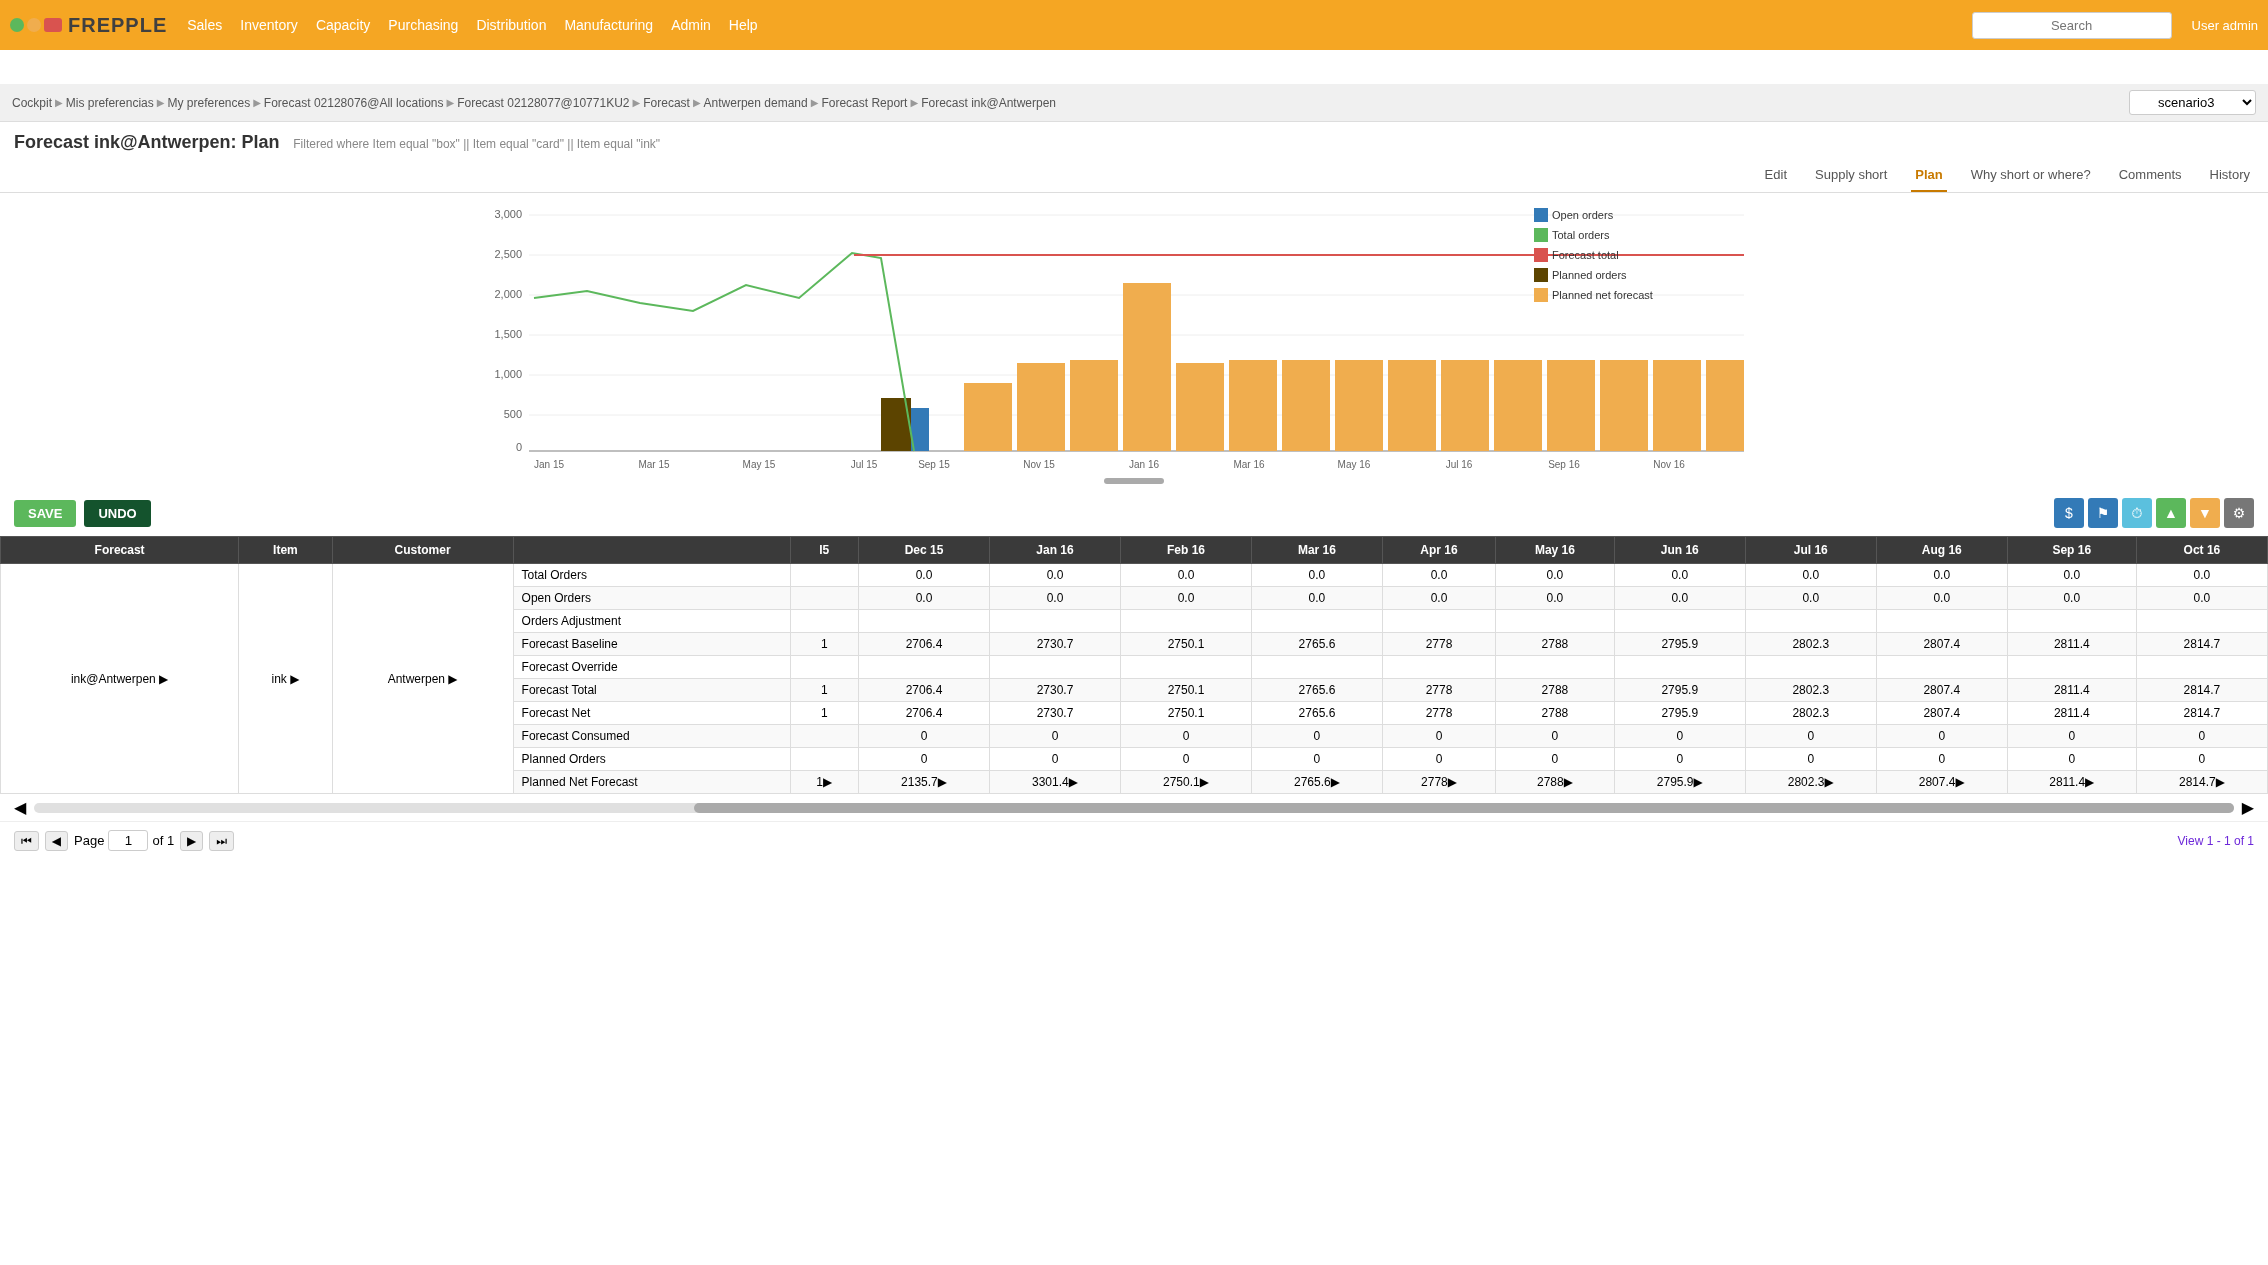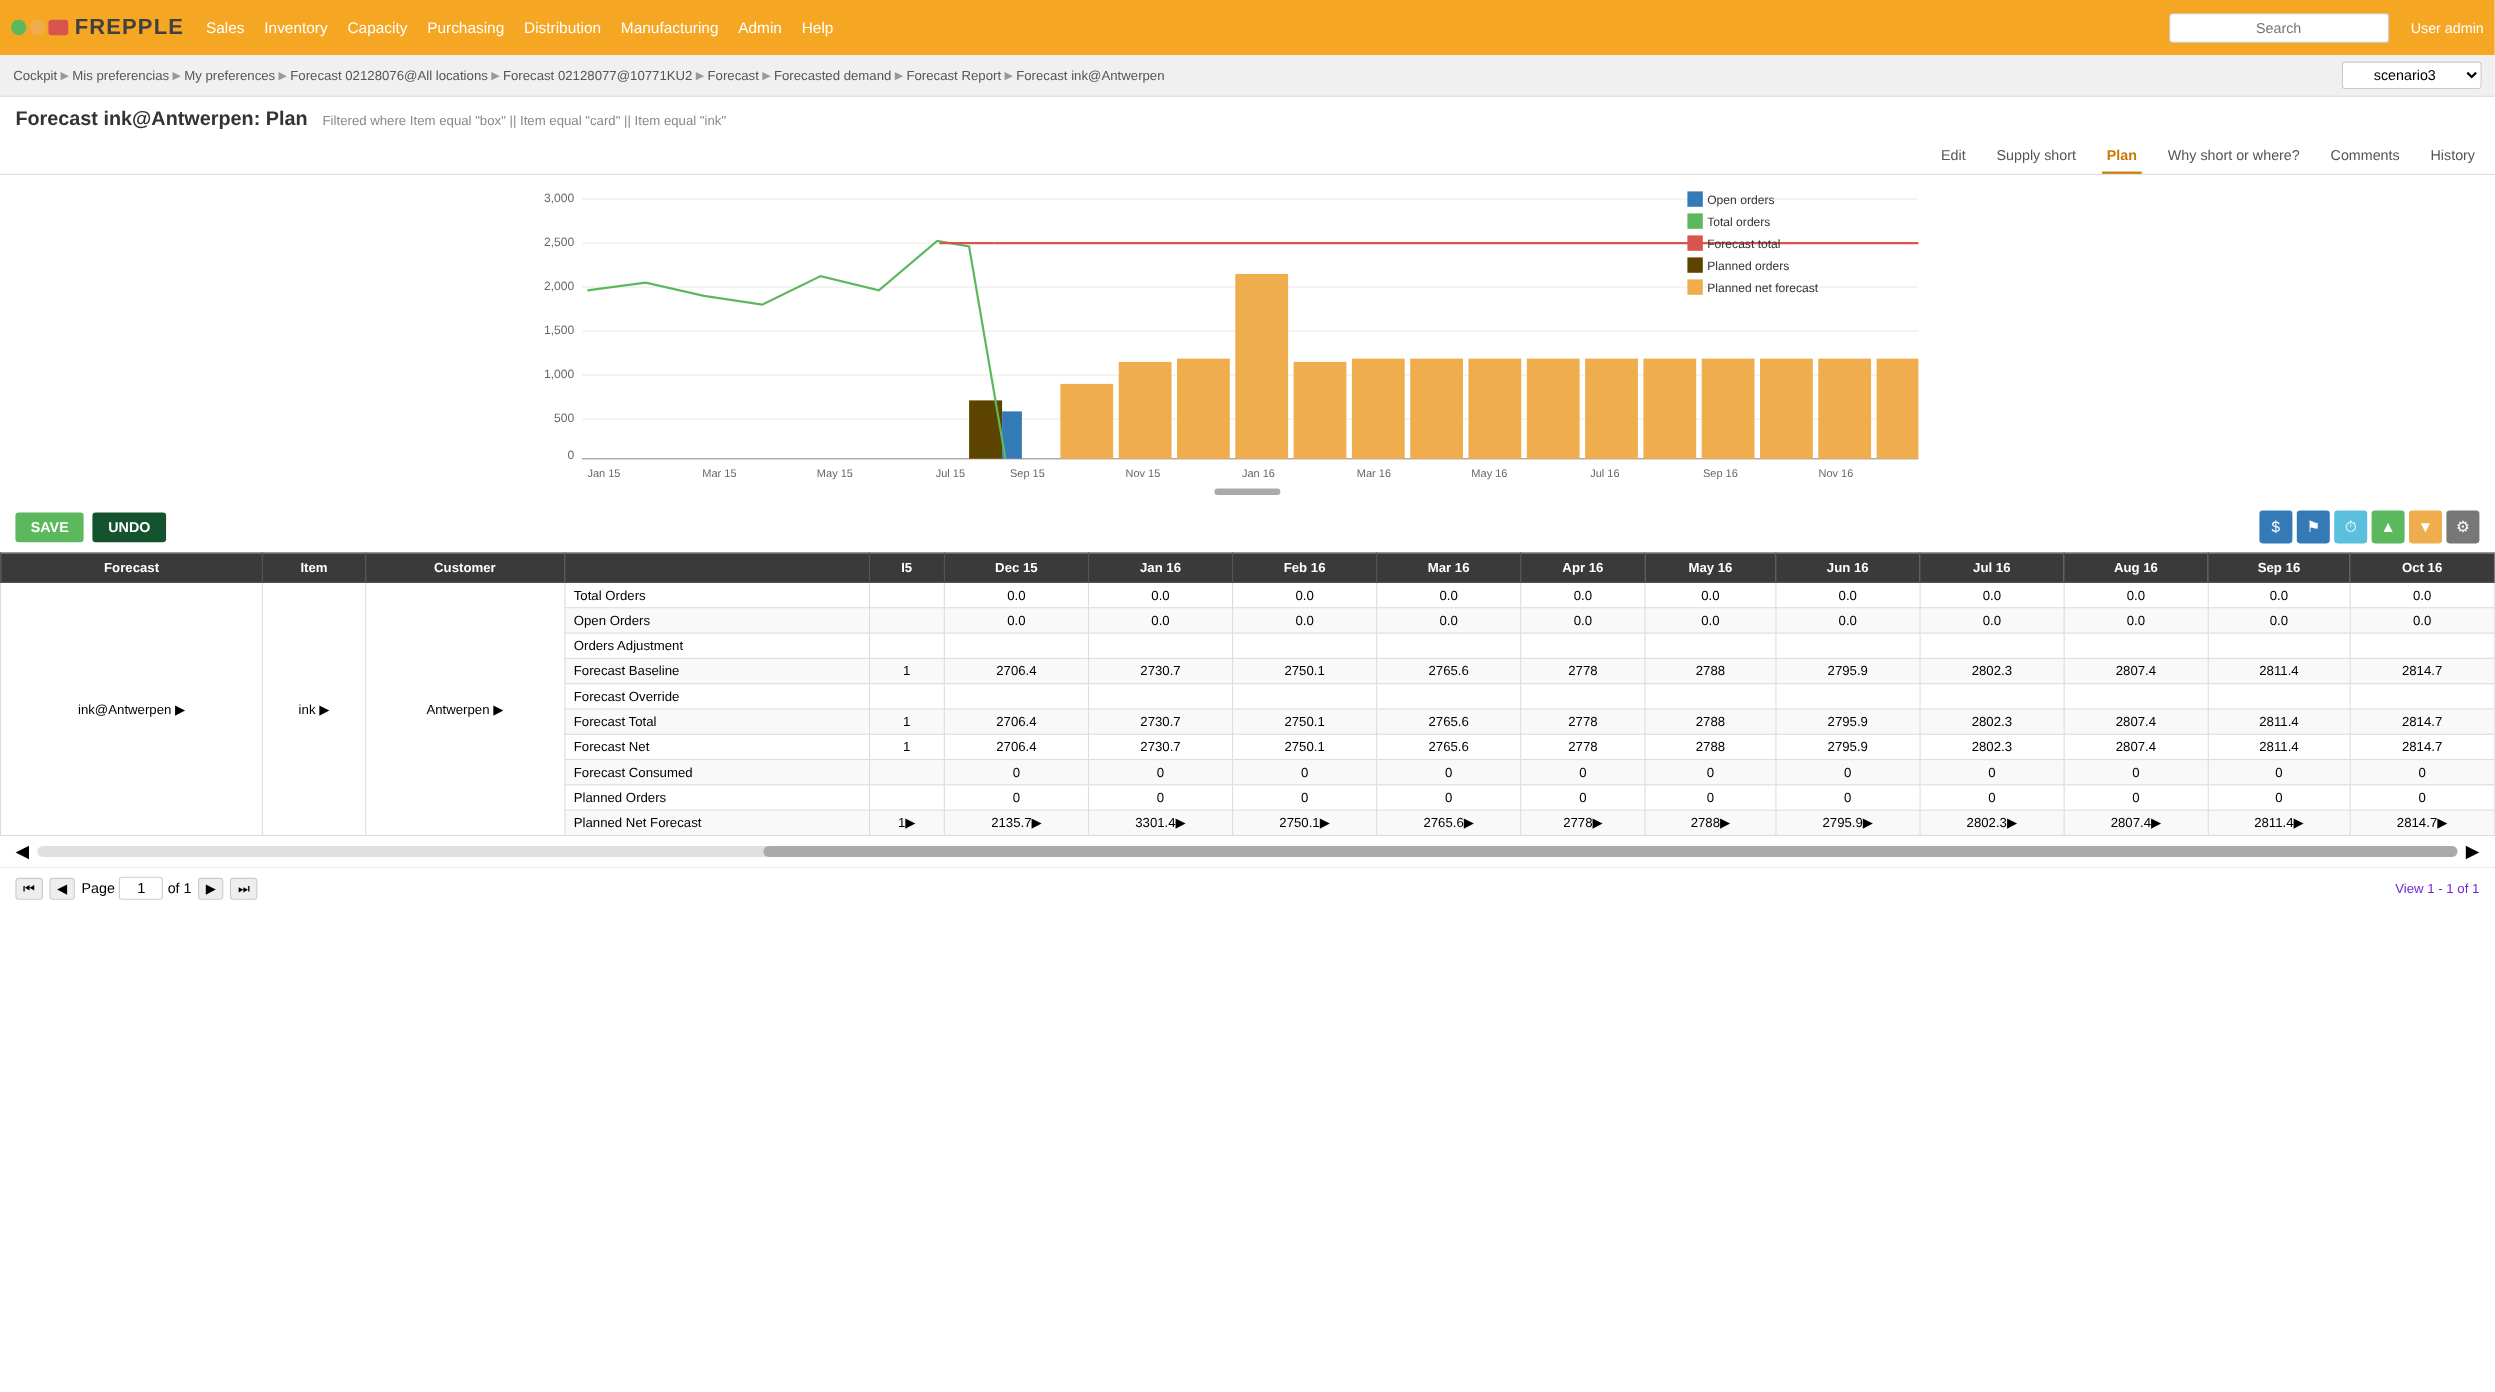--- a/index.html
+++ b/index.html
@@ -69,20 +69,21 @@
     }
 
     
     .breadcrumb-bar {
       background: #f0f0f0;
       padding: 6px 12px;
       display: flex;
       align-items: center;
       justify-content: space-between;
       border-bottom: 1px solid #ddd;
+      margin-top: 34px;
     }
     .breadcrumb {
       display: flex;
       align-items: center;
       flex-wrap: wrap;
       gap: 3px;
       font-size: 12px;
       color: #555;
     }
     .breadcrumb a { color: #555; text-decoration: none; cursor: pointer; }
@@ -288,21 +289,21 @@
     <a>Mis preferencias</a>
     <span class="breadcrumb-sep">▶</span>
     <a>My preferences</a>
     <span class="breadcrumb-sep">▶</span>
     <a>Forecast 02128076@All locations</a>
     <span class="breadcrumb-sep">▶</span>
     <a>Forecast 02128077@10771KU2</a>
     <span class="breadcrumb-sep">▶</span>
     <a>Forecast</a>
     <span class="breadcrumb-sep">▶</span>
-    <a>Forecasted demand</a>
+    <a>Antwerpen demand</a>
     <span class="breadcrumb-sep">▶</span>
     <a>Forecast Report</a>
     <span class="breadcrumb-sep">▶</span>
     <a>Forecast ink@Antwerpen</a>
   </div>
   <select class="scenario-select">
     <option>scenario3</option>
   </select>
 </div>
 

